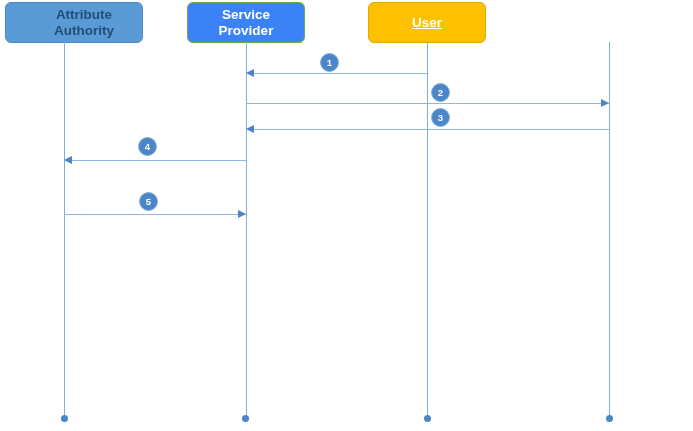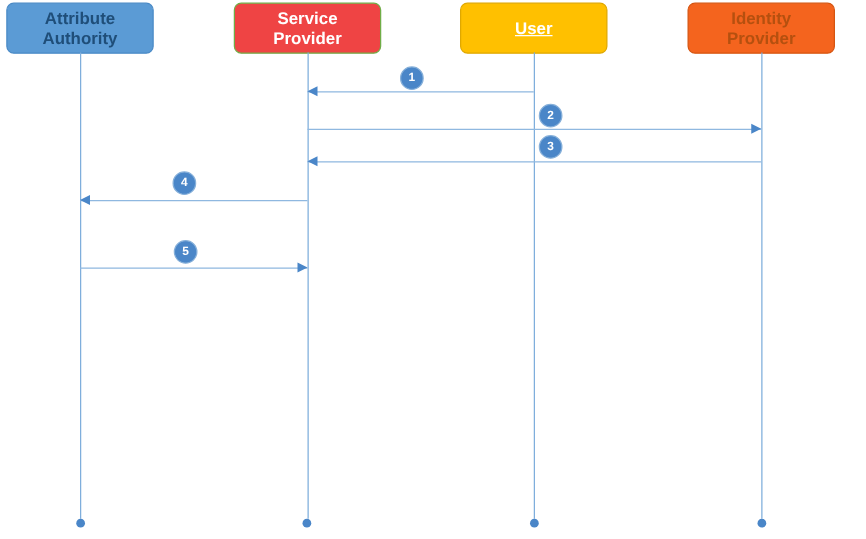--- a/index.html
+++ b/index.html
@@ -21,22 +21,22 @@
     border-radius: 6px;
     display: flex;
     align-items: center;
     justify-content: center;
     text-align: center;
     font-weight: bold;
     font-size: 13.5px;
     line-height: 1.18;
   }
   .actor .actor-label { display: inline-block; max-width: 84px; }
-  .a0 { left: 5px;   background: #5B9BD5; border: 1px solid #4A8AC6; color: #1F4E79; }
-  .a1 { left: 187px; background: #ef4444; border: 1px solid #70AD47; color: #FFFFFF; align-items: center; }
+  .a0 { left: 5px;   background: #5B9BD5; border: 1px solid #4A8AC6; color: #1F4E79; padding-left: 20px; }
+  .a1 { left: 187px; background: #3b82f6; border: 1px solid #70AD47; color: #FFFFFF; align-items: center; }
   .a2 { left: 368px; background: #FFC000; border: 1px solid #E0A800; color: #FFFFFF; text-decoration: underline; }
   .a3 { left: 550px; background: #F4641E; border: 1px solid #D65511; color: #B5500F; }
 
   
   .lifeline {
     position: absolute;
     top: 42px;
     width: 1px;
     height: 373px;
     background: #7FAEDC;
@@ -116,23 +116,20 @@
 
   <div class="actor a0">
     <span class="actor-label">Attribute Authority</span>
   </div>
   <div class="actor a1">
     <span class="actor-label">Service Provider</span>
   </div>
   <div class="actor a2">
     <span class="actor-label">User</span>
   </div>
-  <div class="actor a3">
-    <span class="actor-label">Identity Provider</span>
-  </div>
 
   <div class="lifeline l0"></div>
   <div class="lifeline l1"></div>
   <div class="lifeline l2"></div>
   <div class="lifeline l3"></div>
 
   <div class="dot d0"></div>
   <div class="dot d1"></div>
   <div class="dot d2"></div>
   <div class="dot d3"></div>

